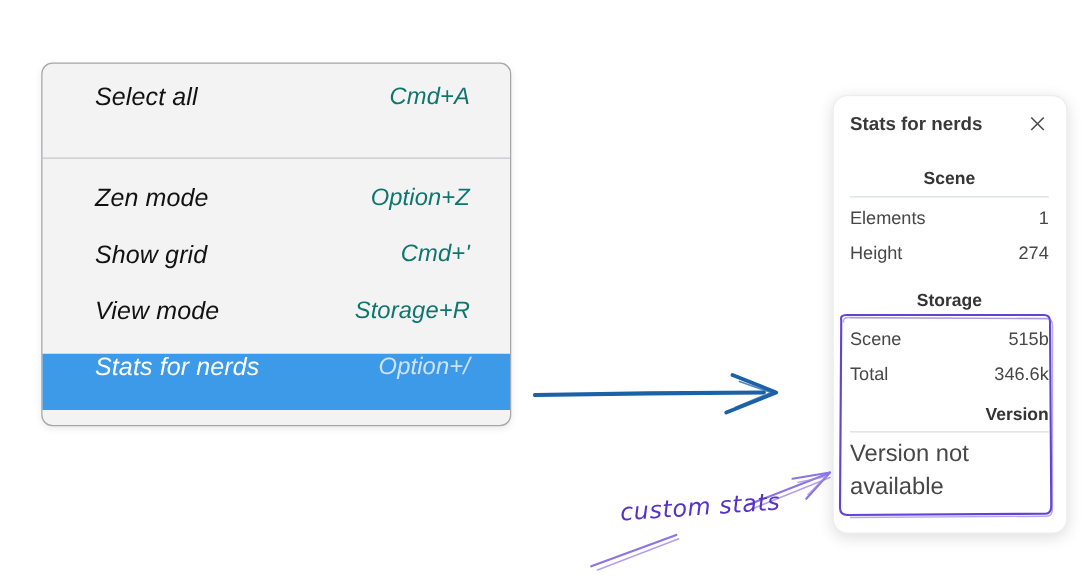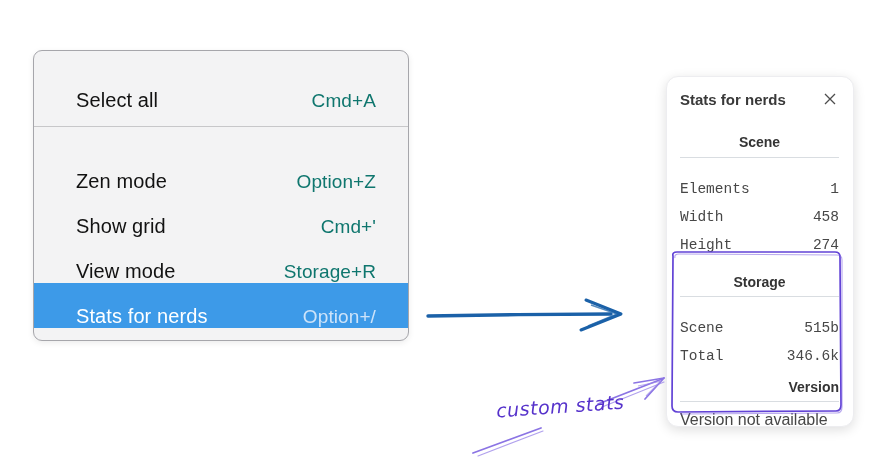--- a/index.html
+++ b/index.html
@@ -9,23 +9,23 @@
   }
 
   
   .menu{
     position:absolute;left:33px;top:50px;width:376px;
     background:#f3f3f4;border:1px solid #a6a6ab;border-radius:9px;
     padding:16px 0 12px 0;box-sizing:border-box;
     box-shadow:0 2px 6px rgba(0,0,0,0.08);
   }
   .menu-item{
-    height:45px;display:flex;align-items:flex-end;
+    height:45px;display:flex;align-items:flex-start;
     padding:0 32px 0 42px;
-    font-size:20px;color:#121212;letter-spacing:0.1px;
+    font-size:20px;color:#121212;letter-spacing:0.1px;font-style:italic;
   }
   .menu-item .shortcut{margin-left:auto;font-size:19px;color:#0f766e;}
   .menu-item.selected{background:#3d9ae8;color:#ffffff;}
   .menu-item.selected .shortcut{color:#cde3f9;}
   .menu-divider{height:1px;background:#c7c7c9;margin:14px 0 21px 0;}
 
   
   .panel{
     position:absolute;left:666px;top:76px;width:188px;height:351px;
     background:#ffffff;border:1px solid #ededf0;border-radius:12px;
@@ -35,24 +35,24 @@
   }
   .panel-header{display:flex;align-items:center;justify-content:space-between;height:20px;}
   .panel-title{font-size:15px;font-weight:700;color:#393939;}
   .close-btn{width:18px;height:18px;display:flex;align-items:center;justify-content:center;cursor:pointer;}
   .section-heading{text-align:center;font-weight:700;font-size:14px;color:#343434;height:18px;line-height:18px;}
   .heading-scene{margin-top:24px;}
   .heading-storage{margin-top:14px;}
   .heading-version{margin-top:8px;text-align:right;}
   .hline{height:1px;background:#d9dde1;margin-top:6px;}
   .hline2{height:1px;background:#d9dde1;margin-top:5px;}
-  .rows{margin-top:17px;font-family:Liberation Mono, monospace;}
+  .rows{margin-top:3px;}
   .stat-row{display:flex;align-items:center;justify-content:space-between;height:28px;font-size:14.5px;color:#474747;}
   .stat-row .stat-value{text-align:right;}
-  .version-note{margin-top:5px;font-size:16px;color:#474747;line-height:26px;}
+  .version-note{margin-top:5px;font-size:19px;color:#474747;line-height:26px;}
 
   
   .overlay{position:absolute;left:0;top:0;width:873px;height:461px;z-index:5;pointer-events:none;}
 
   
   .annotation-label{
     position:absolute;left:496px;top:395px;z-index:6;
     font-family:"DejaVu Sans",sans-serif;font-style:italic;
     font-size:19px;color:#5632cb;letter-spacing:0.5px;
     transform:rotate(-4deg);white-space:nowrap;
@@ -98,24 +98,20 @@
     </div>
 
     <div class="section-heading heading-scene">Scene</div>
     <div class="hline"></div>
     <div class="rows">
       <div class="stat-row">
         <span class="stat-label">Elements</span>
         <span class="stat-value">1</span>
       </div>
       <div class="stat-row">
-        <span class="stat-label">Width</span>
-        <span class="stat-value">458</span>
-      </div>
-      <div class="stat-row">
         <span class="stat-label">Height</span>
         <span class="stat-value">274</span>
       </div>
     </div>
 
     <div class="section-heading heading-storage">Storage</div>
     <div class="hline2"></div>
     <div class="rows">
       <div class="stat-row">
         <span class="stat-label">Scene</span>

